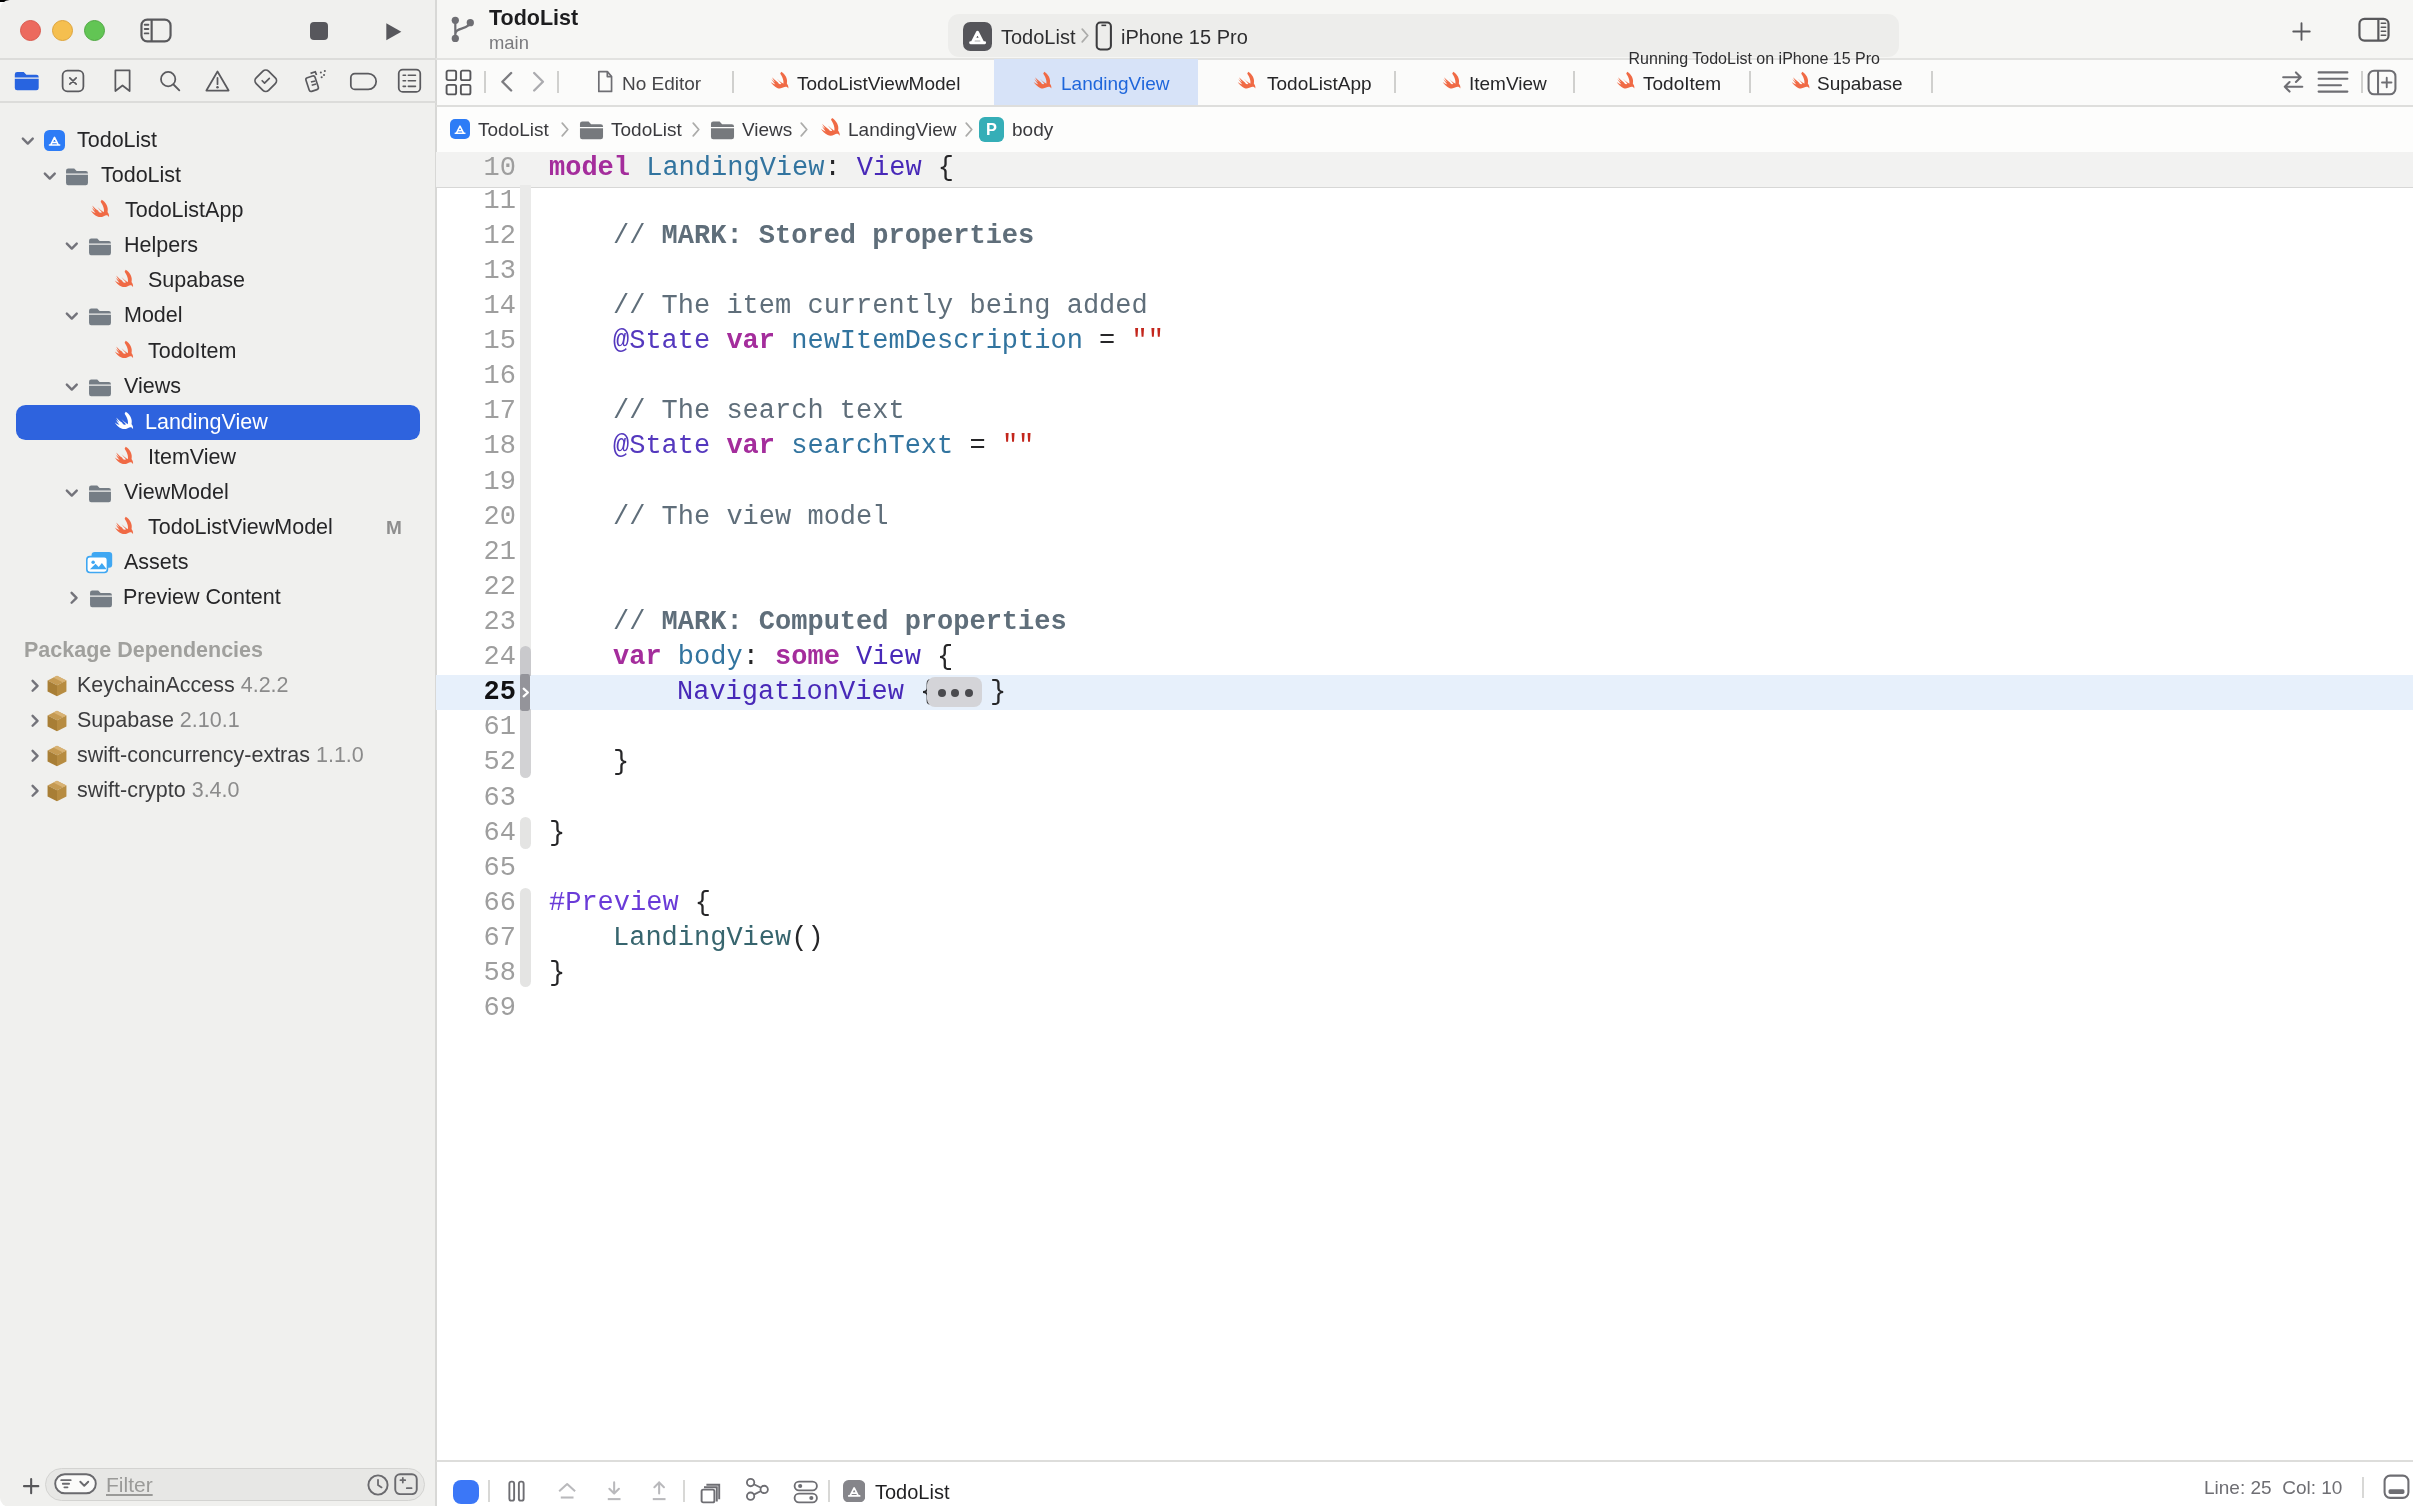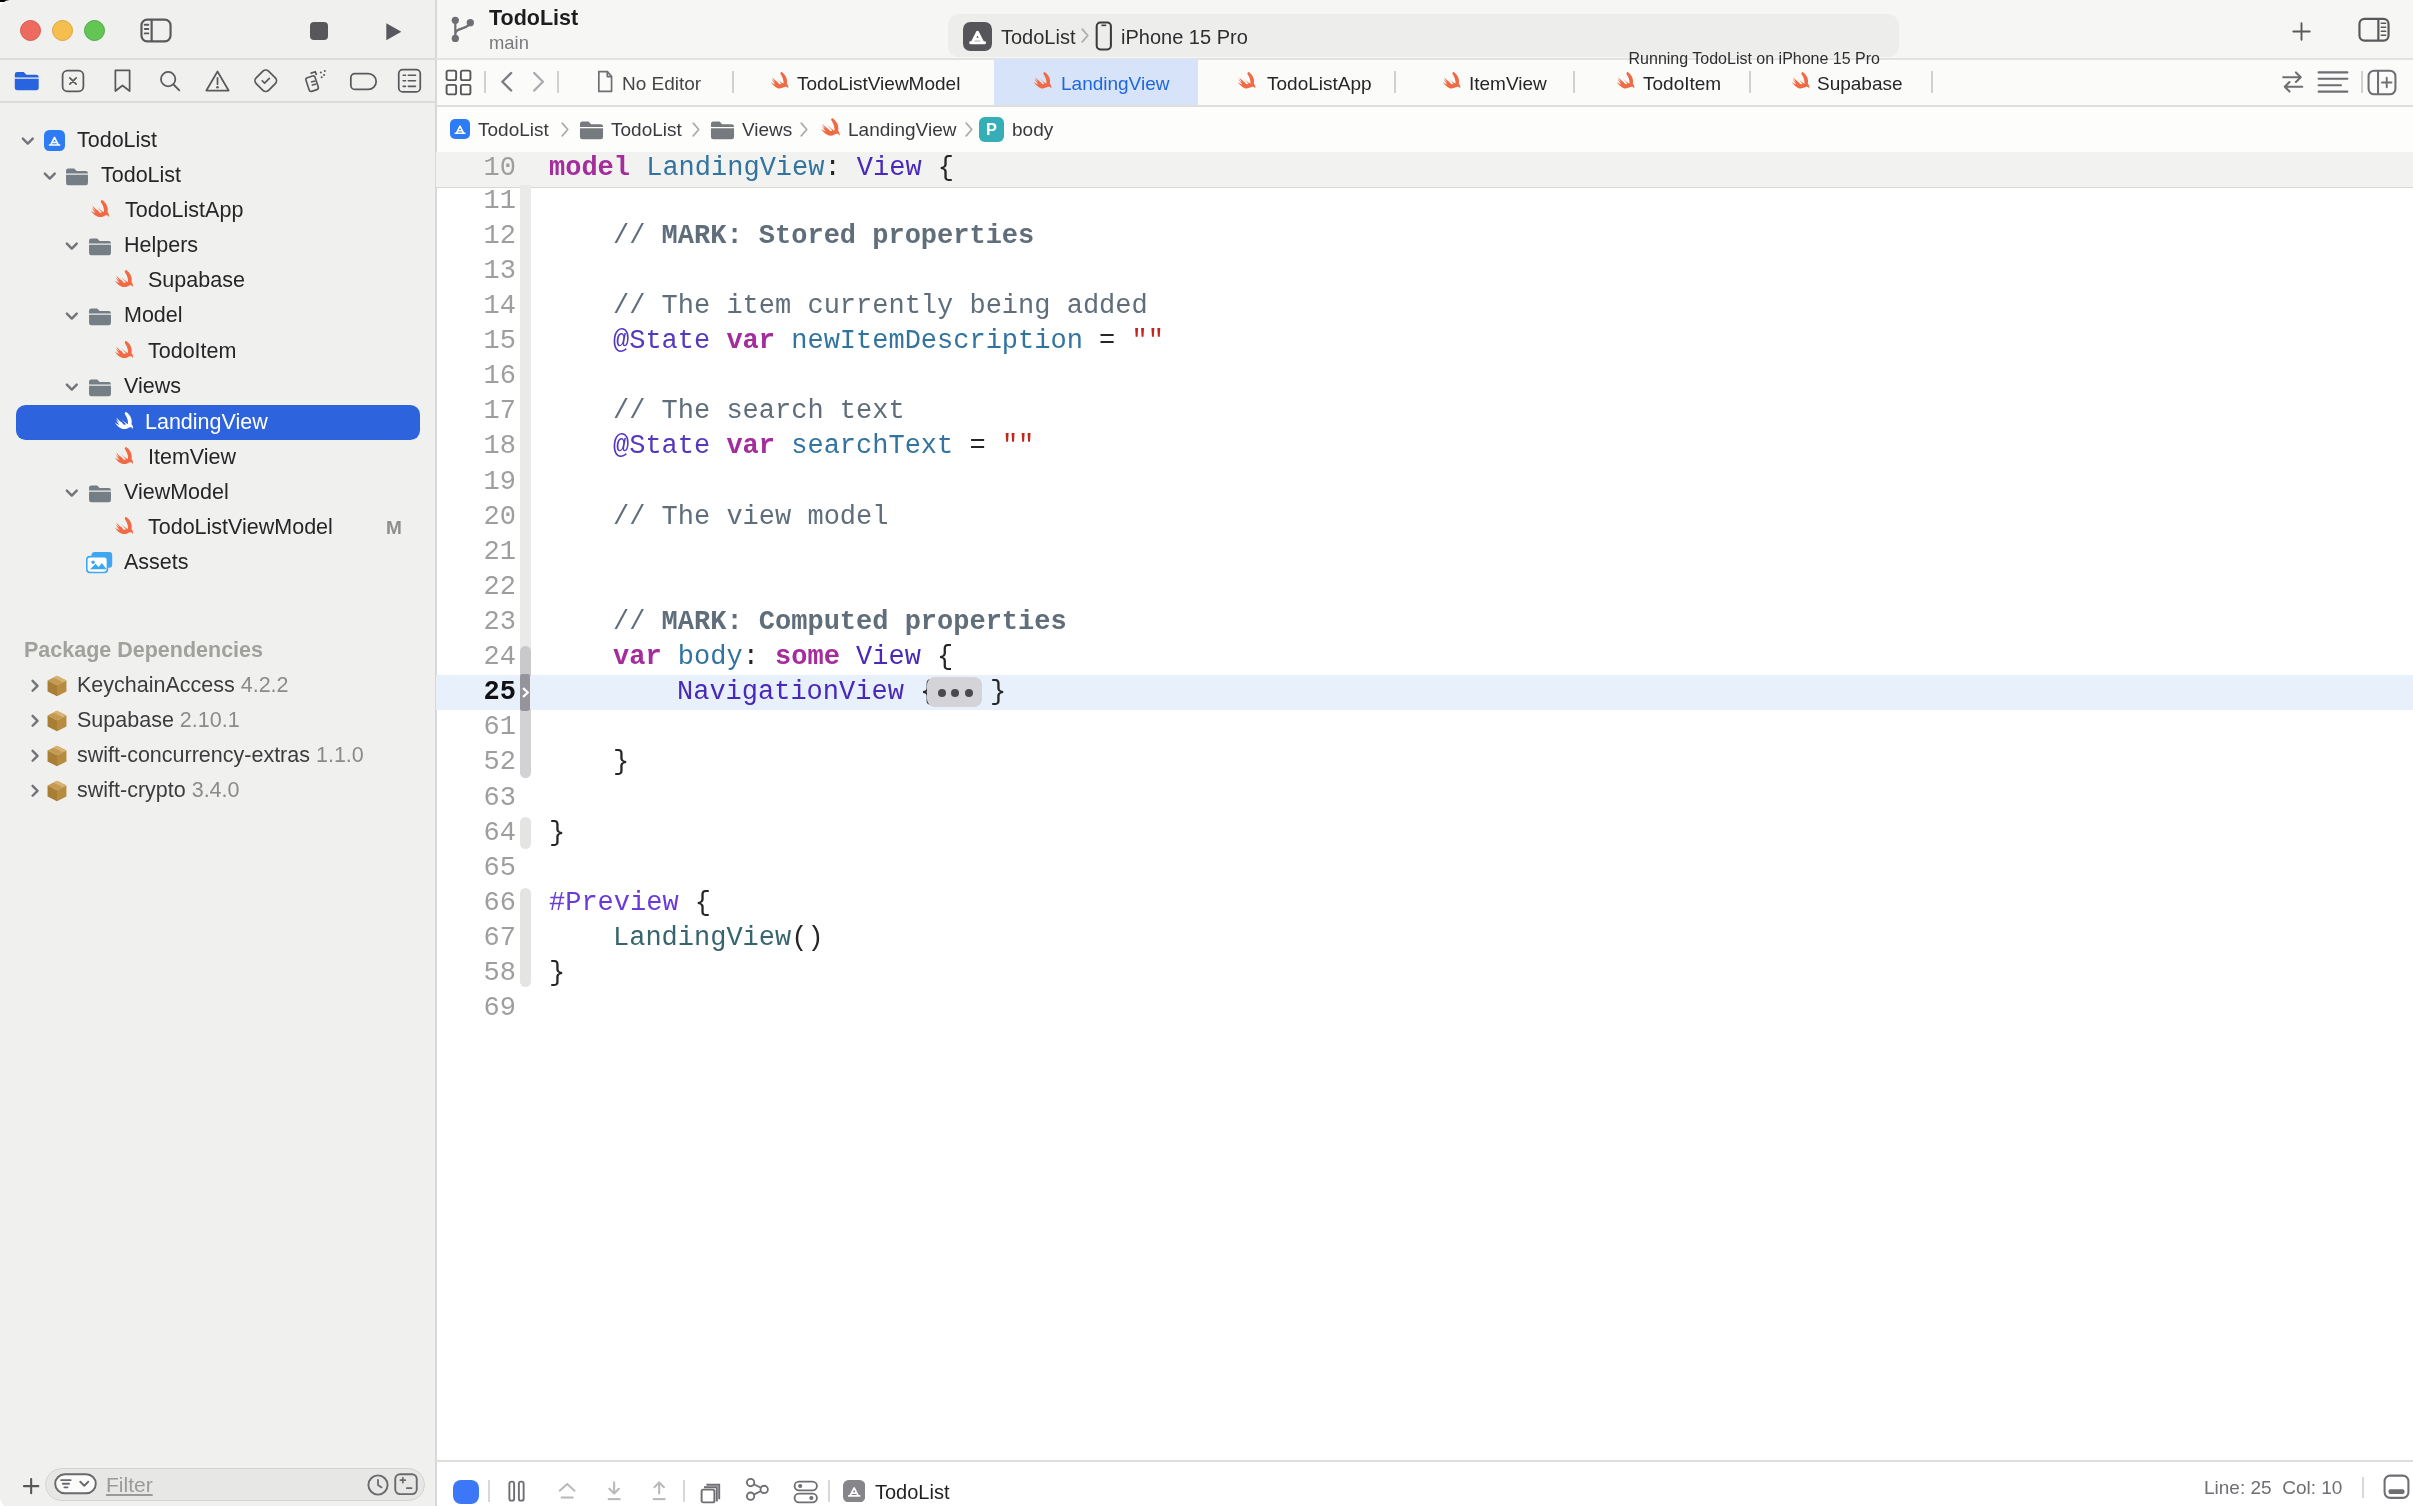--- a/index.html
+++ b/index.html
@@ -185,20 +185,30 @@
       <span class="t ui" style="left:386px;font-weight:bold;color:#8E8E8E;font-size:19px">M</span>
     </div>
 <div class="row" style="top:545px">
       <svg class="abs" style="left:86px;top:5.6px" width="27" height="24" viewBox="0 0 34 30">
         <rect x="7" y="1" width="26" height="20" rx="4" fill="#3FA7F2"></rect>
         <rect x="1" y="7" width="26" height="20" rx="4" fill="#fff" stroke="#3FA7F2" stroke-width="2"></rect>
         <circle cx="9" cy="14" r="2.2" fill="#3FA7F2"></circle>
         <path d="M5 23 12 16l4 4 4-5 6 8z" fill="#3FA7F2"></path>
       </svg>
       <span class="t ui" style="left:124px;color:#262628;font-size:21.5px">Assets</span>
+    </div>
+<div class="row" style="top:580px">
+      <svg class="abs" style="left:65px;top:8.8px" width="17.6" height="17.6" viewBox="0 0 16 16">
+        <path d="M6 3.5 10.5 8 6 12.5" stroke="#73737A" stroke-width="2.2" fill="none" stroke-linecap="round" stroke-linejoin="round"></path>
+      </svg>
+      <svg class="abs" style="left:89px;top:8.8px" width="24" height="19" viewBox="0 0 32 26">
+        <path fill="#757D85" d="M1 5a3 3 0 0 1 3-3h8.2l3.3 3.4H28a3 3 0 0 1 3 3V9H1z"></path>
+        <path fill="#757D85" d="M1 10.6h30V22a3 3 0 0 1-3 3H4a3 3 0 0 1-3-3z"></path>
+      </svg>
+      <span class="t ui" style="left:123px;color:#262628;font-size:21.5px">Preview Content</span>
     </div>
 <div class="row" style="top:633px">
       <span class="t ui" style="left:24px;font-weight:bold;color:#A0A09D;font-size:21.5px">Package Dependencies</span>
     </div>
 <div class="row" style="top:668px">
       <svg class="abs" style="left:25.5px;top:8.8px" width="17.6" height="17.6" viewBox="0 0 16 16">
         <path d="M6 3.5 10.5 8 6 12.5" stroke="#73737A" stroke-width="2.2" fill="none" stroke-linecap="round" stroke-linejoin="round"></path>
       </svg>
       <svg class="abs" style="left:45px;top:5.6px" width="24" height="24" viewBox="0 0 28 28">
         <path fill="#C59A52" d="M14 2 25 7.5 14 13 3 7.5z"></path>

